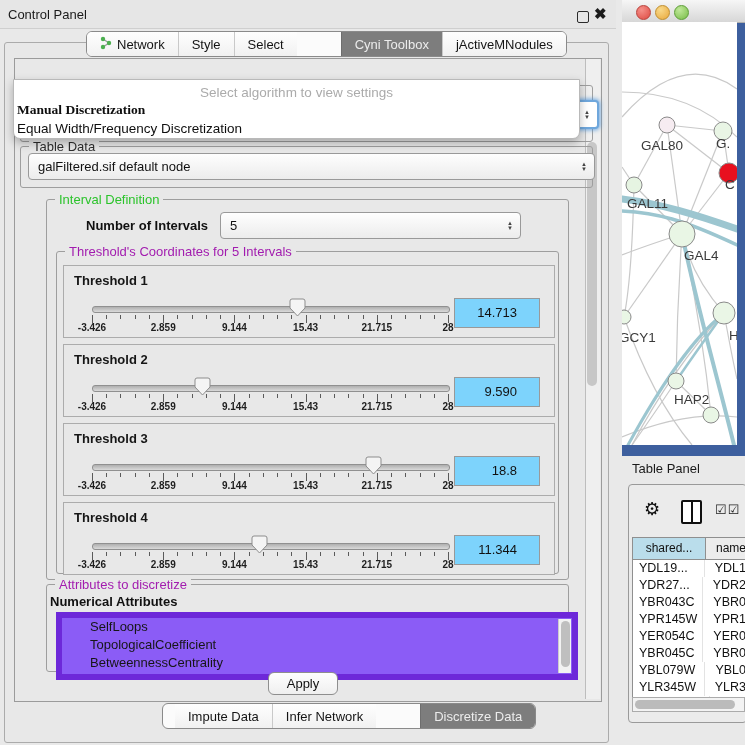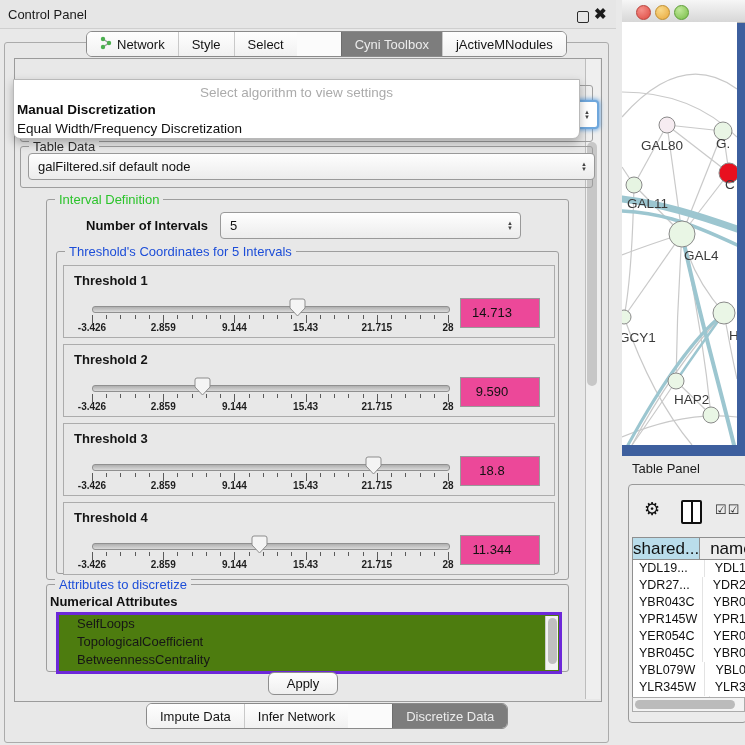--- a/index.html
+++ b/index.html
@@ -22,21 +22,21 @@
   .tabstrip{display:flex;height:24px;border:1px solid #8A8A8A;border-radius:6px;overflow:hidden;background:#FBFBFB;z-index:6;}
   .tab{display:flex;align-items:center;gap:5px;padding:0 13px;font-size:13px;color:#141414;
        background:linear-gradient(#FEFEFE,#F1F1F1);border-left:1px solid #C9C9C9;cursor:default;white-space:nowrap;}
   .tab:first-child{border-left:none;}
   .tab.selected{background:#7D7D7D;color:#ECECEC;border-left:1px solid #6e6e6e;margin-left:44px;}
 
   
   .group{border:1px solid #9E9E9E;border-radius:3px;}
   .legend{position:absolute;top:-8px;left:8px;background:#E8E8E8;padding:0 4px;font-size:13px;line-height:15px;white-space:nowrap;}
   .legend.green{color:#2BC32B;}
-  .legend.blue{color:#1d4ed8;}
+  .legend.blue{color:#a21caf;}
   .legend.plain{color:#2d2d2d;}
 
   
   .combo{display:flex;align-items:center;border:1px solid #999;border-radius:4px;
          background:linear-gradient(#FEFEFE,#ECECEC);font-size:13px;padding-left:9px;}
   .combo .spin{margin-left:auto;margin-right:7px;font-size:6px;line-height:5px;color:#444;text-align:center;}
   .combo.focusring{border:2px solid #6FA7DC;box-shadow:0 0 4px 1px rgba(80,150,220,.85);background:#fff;}
 
   
   .popup{left:13px;top:79px;width:565px;height:58px;background:#fff;border:1px solid #B9B9B9;
@@ -46,25 +46,25 @@
   .popup .item.b{font-weight:bold;}
 
   
   .th-row{position:absolute;left:6px;width:490px;height:71px;border:1px solid #ACACAC;background:#E8E8E8;}
   .th-label{position:absolute;left:10px;top:7px;font-size:13px;font-weight:bold;color:#161616;}
   .track{position:absolute;left:28px;top:40px;width:356px;height:5px;border:1px solid #909090;border-radius:3px;
          background:linear-gradient(#AFAFAF,#DADADA);}
   .thumb{position:absolute;top:32px;width:17px;height:19px;}
   .tick{position:absolute;width:1px;background:#5a5a5a;}
   .tick-label{position:absolute;top:56px;transform:translateX(-50%);font-size:10px;font-weight:bold;color:#1e1e1e;white-space:nowrap;}
-  .val-box{position:absolute;right:14px;top:32px;width:62px;height:28px;background:#ec4899;border:1px solid #999;
-           font-size:13px;line-height:28px;text-align:center;padding-right:16px;}
-
-  
-  .attr-list{left:56px;top:612px;width:500px;height:56px;background:#4d7c0f;border:3px solid #6d28d9;overflow:hidden;}
+  .val-box{position:absolute;right:14px;top:32px;width:62px;height:28px;background:#7dd3fc;border:1px solid #999;
+           font-size:13px;line-height:28px;text-align:right;padding-right:22px;}
+
+  
+  .attr-list{left:56px;top:612px;width:500px;height:56px;background:#8b5cf6;border:6px solid #6d28d9;overflow:hidden;padding-left:10px;}
   .attr-item{height:18px;line-height:18px;font-size:13px;padding-left:18px;color:#161616;white-space:nowrap;}
   .attr-sb{position:absolute;right:1px;top:1px;width:12px;height:54px;background:#F2F2F2;border-left:1px solid #CCC;}
   .attr-sb .t{position:absolute;left:1.5px;top:2px;width:9px;height:46px;background:#BFBFBF;border-radius:5px;}
 
   .apply-btn{left:268px;top:672px;width:68px;height:21px;border:1px solid #8E8E8E;border-radius:6px;
              background:linear-gradient(#FEFEFE,#EFEFEF);font-size:13px;text-align:center;line-height:21px;}
 
   
   .net-frame{left:622px;top:0;width:123px;height:456px;background:#3D5F9E;}
   .net-window{left:8px;top:3px;width:115px;height:445px;background:#fff;border-radius:6px 6px 0 0;overflow:hidden;}
@@ -77,21 +77,21 @@
   .net-canvas{position:absolute;left:0;top:22px;width:115px;height:423px;background:#fff;overflow:hidden;}
 
   .tp-title{left:632px;top:461px;font-size:13px;color:#1a1a1a;}
   .tp-box{left:628px;top:484px;width:117px;height:237px;background:#EBEBEB;border:1px solid #9A9A9A;border-radius:4px;}
   .gear{left:644px;top:498px;font-size:18px;color:#101010;}
   .split-icon{left:681px;top:500px;width:17px;height:20px;border:2px solid #0f0f0f;border-radius:2px;background:#fff;}
   .split-icon:before{content:"";position:absolute;left:7.5px;top:0;width:2px;height:100%;background:#0f0f0f;}
   .checks{left:715px;top:502px;font-size:13px;color:#1b1b1b;letter-spacing:1px;}
 
   .tbl{left:632px;top:537px;width:113px;height:160px;background:#fff;border:1px solid #8F8F8F;border-bottom:none;overflow:hidden;}
-  .tbl-header{display:flex;height:21px;border-bottom:1px solid #8F8F8F;font-size:17px;}
+  .tbl-header{display:flex;height:21px;border-bottom:1px solid #8F8F8F;font-size:12px;}
   .th-cell1{width:78px;background:#BADDEB;border-right:1px solid #8F8F8F;text-align:center;line-height:21px;}
   .th-cell2{flex:1;background:#ECECEC;line-height:21px;padding-left:10px;}
   .tbl-row{display:flex;height:17px;font-size:12.5px;line-height:17px;}
   .td1{width:78px;padding-left:6px;border-right:1px solid #E3E3E3;white-space:nowrap;overflow:hidden;}
   .td2{flex:1;padding-left:10px;white-space:nowrap;}
   .hscroll{left:632px;top:697px;width:111px;height:13px;background:#F3F3F3;border:1px solid #ABABAB;}
   .hthumb{position:absolute;left:2px;top:1.5px;width:100px;height:9px;background:#BBB;border-radius:5px;}
 </style>
 </head>
 <body>
@@ -328,36 +328,36 @@
     <div class="attr-sb">
         <div class="t"></div>
       </div>
   <div class="attr-item">SelfLoops</div>
       <div class="attr-item">TopologicalCoefficient</div>
       <div class="attr-item">BetweennessCentrality</div>
     </div>
 
   <div class="abs apply-btn">Apply</div>
 
-  <div class="abs tabstrip" id="bottom-tabs" style="left:146px;top:703px;">
+  <div class="abs tabstrip" id="bottom-tabs" style="left:162px;top:703px;padding-left:12px;">
       <div class="tab">
         <span>Impute Data</span>
       </div>
       <div class="tab">
         <span>Infer Network</span>
       </div>
       <div class="tab selected">
         <span>Discretize Data</span>
       </div>
     </div>
 
   <div class="abs popup">
     <div class="prompt">Select algorithm to view settings</div>
     <div id="popup-items">
-        <div class="item b" style="top: 22px;">Manual Discretization</div>
+        <div class="item b" style="top: 22px; font-family: Liberation Serif, serif;">Manual Discretization</div>
         <div class="item" style="top: 41px;">Equal Width/Frequency Discretization</div>
       </div>
   </div>
 
   <div class="abs net-frame">
     <div class="net-window">
       <div class="net-titlebar">
         <div class="light red"></div>
         <div class="light yellow"></div>
         <div class="light green"></div>

